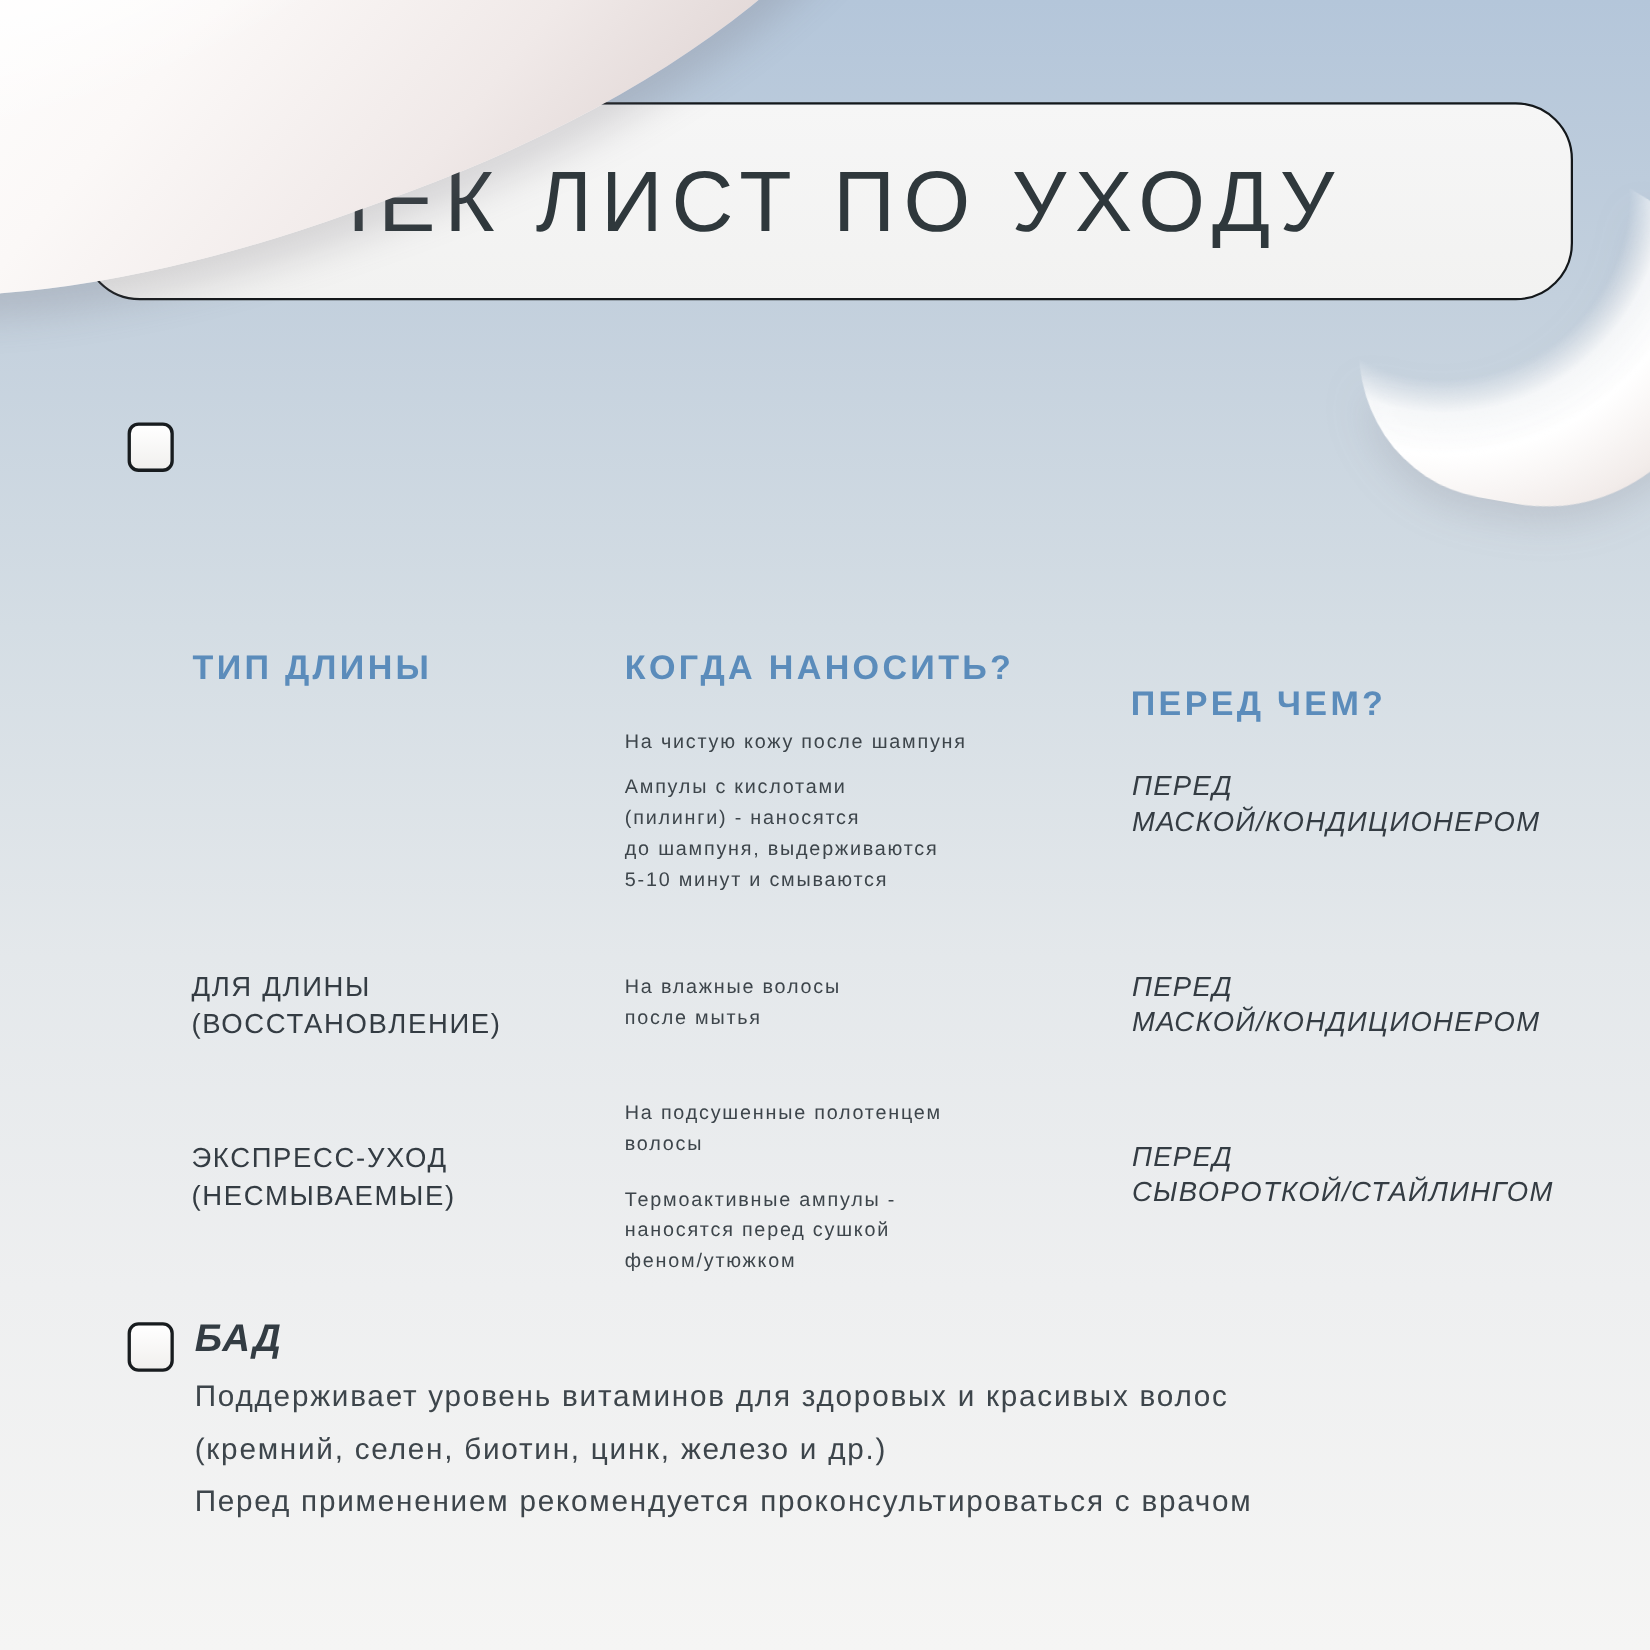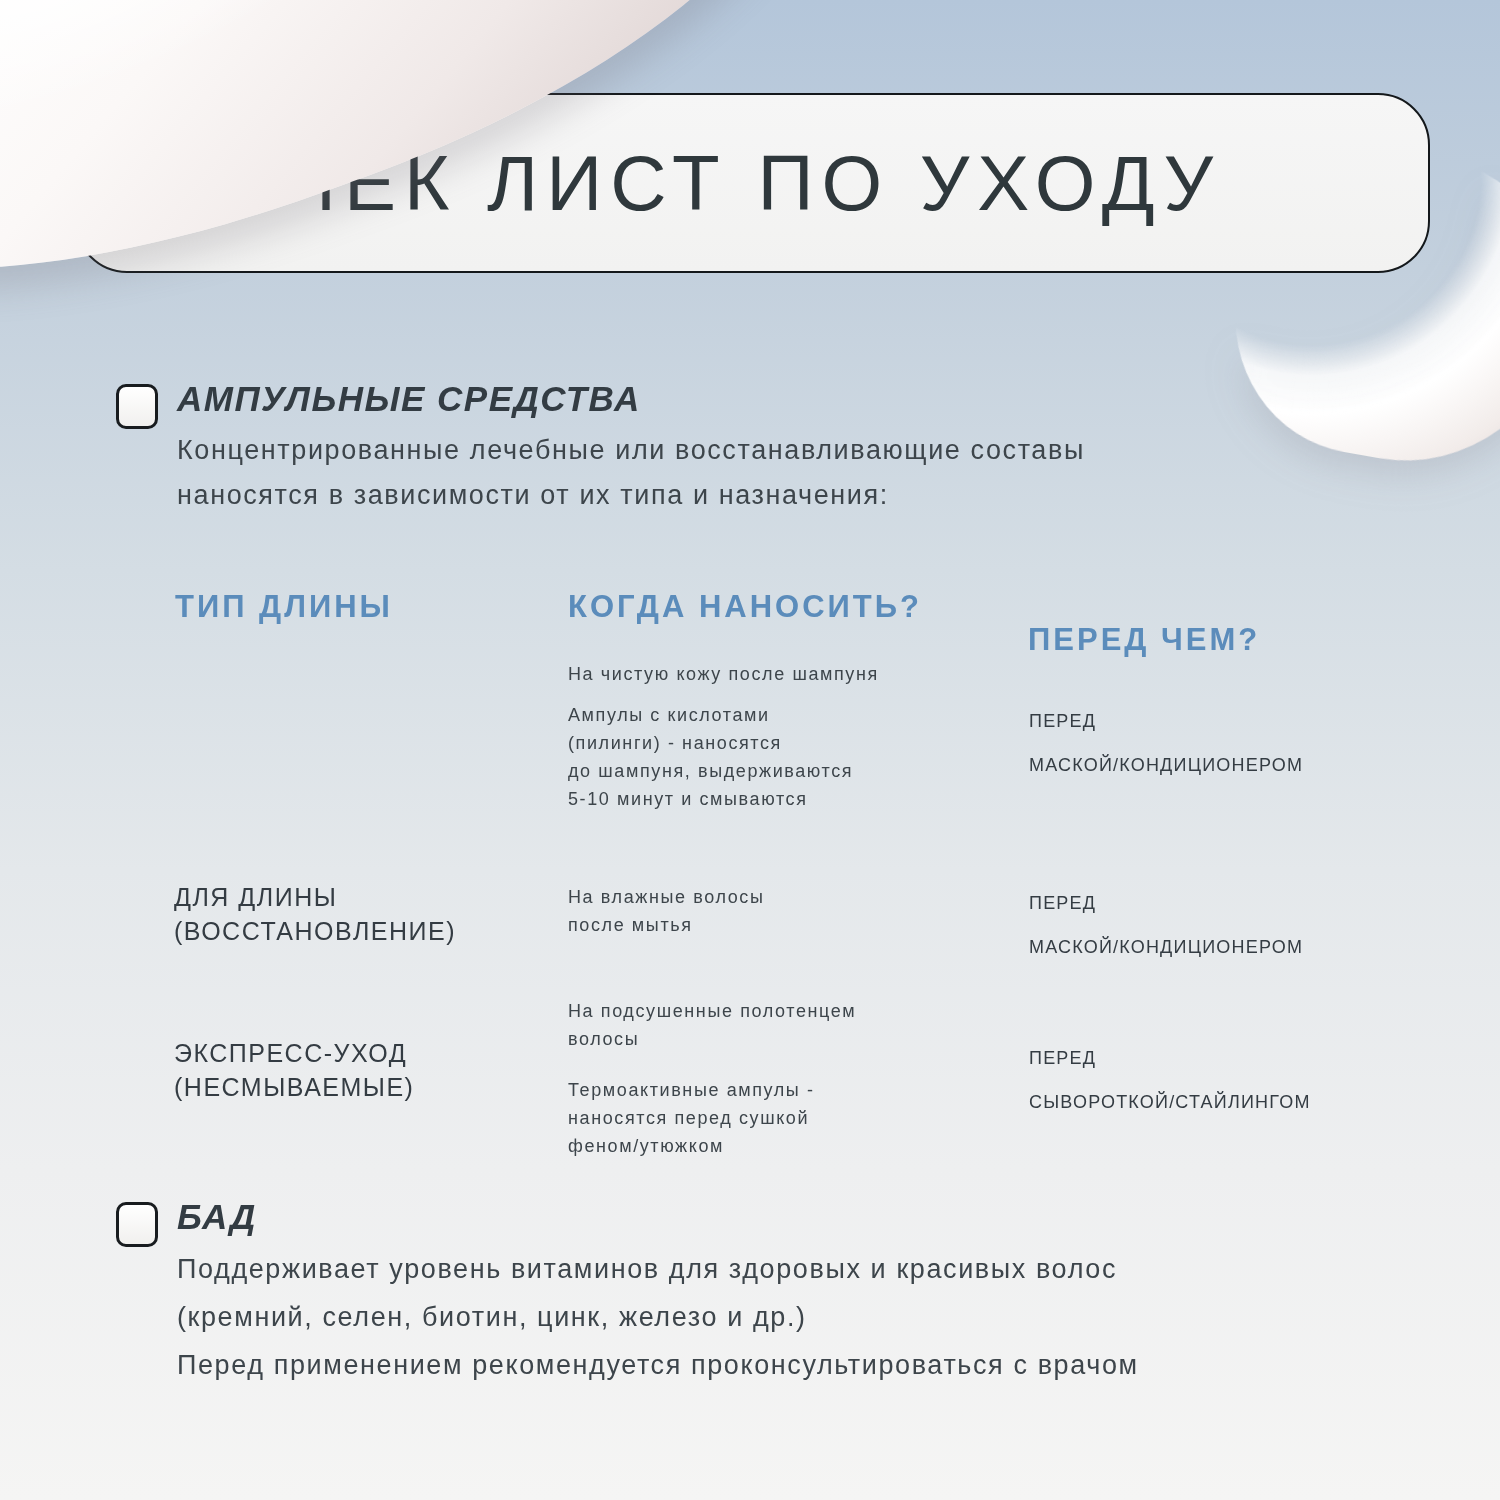--- a/index.html
+++ b/index.html
@@ -104,42 +104,40 @@
     line-height: 34px;
     color: #343c43;
   }
   .cell-when {
     font-size: 18px;
     letter-spacing: 1.6px;
     line-height: 28px;
     color: #3d454b;
   }
   .cell-before {
-    font-size: 18px;
+    font-size: 25px;
     letter-spacing: 1.2px;
-    line-height: 44px;
+    line-height: 32px;
     color: #343c43;
+    font-style: italic;
   }
 </style>
 </head>
 <body>
 
 <div class="canvas">
 
   <div class="header-card">
     <div class="page-title">ЧЕК ЛИСТ ПО УХОДУ</div>
   </div>
 
   <div class="smear smear-tl"></div>
   <div class="smear smear-tr"></div>
 
   <div class="checkbox" style="left:116px; top:384px;"></div>
-  <div class="abs sec-heading" style="left:177px; top:379px;">АМПУЛЬНЫЕ СРЕДСТВА</div>
-  <div class="abs body-text multiline" style="left:177px; top:428px;">Концентрированные лечебные или восстанавливающие составы
-наносятся в зависимости от их типа и назначения:</div>
 
   <div class="abs th" style="left:175px; top:589px;">ТИП ДЛИНЫ</div>
   <div class="abs th" style="left:568px; top:589px;">КОГДА НАНОСИТЬ?</div>
   <div class="abs th" style="left:1028px; top:589px;margin-top:33px;">ПЕРЕД ЧЕМ?</div>
 
   <div class="abs cell-when multiline" style="left:568px; top:660px;">На чистую кожу после шампуня</div>
   <div class="abs cell-when multiline" style="left:568px; top:701px;">Ампулы с кислотами
 (пилинги) - наносятся
 до шампуня, выдерживаются
 5-10 минут и смываются</div>

